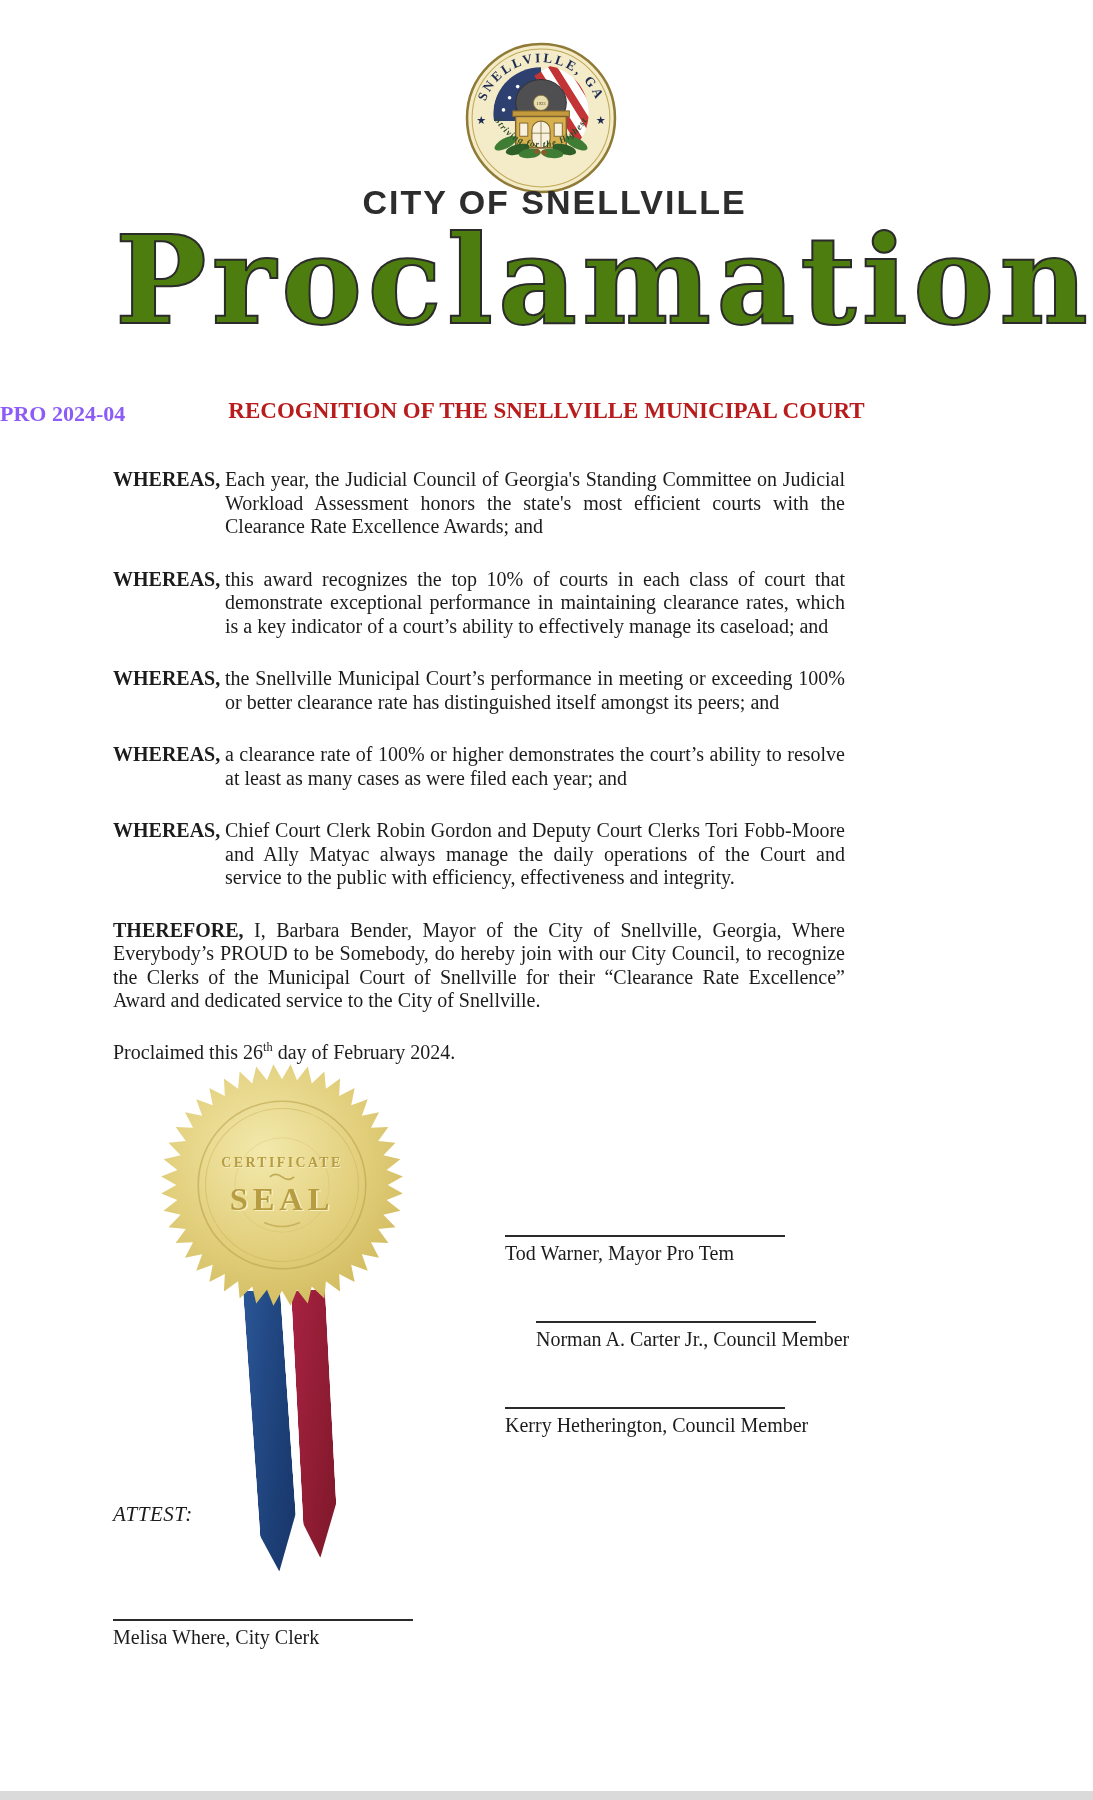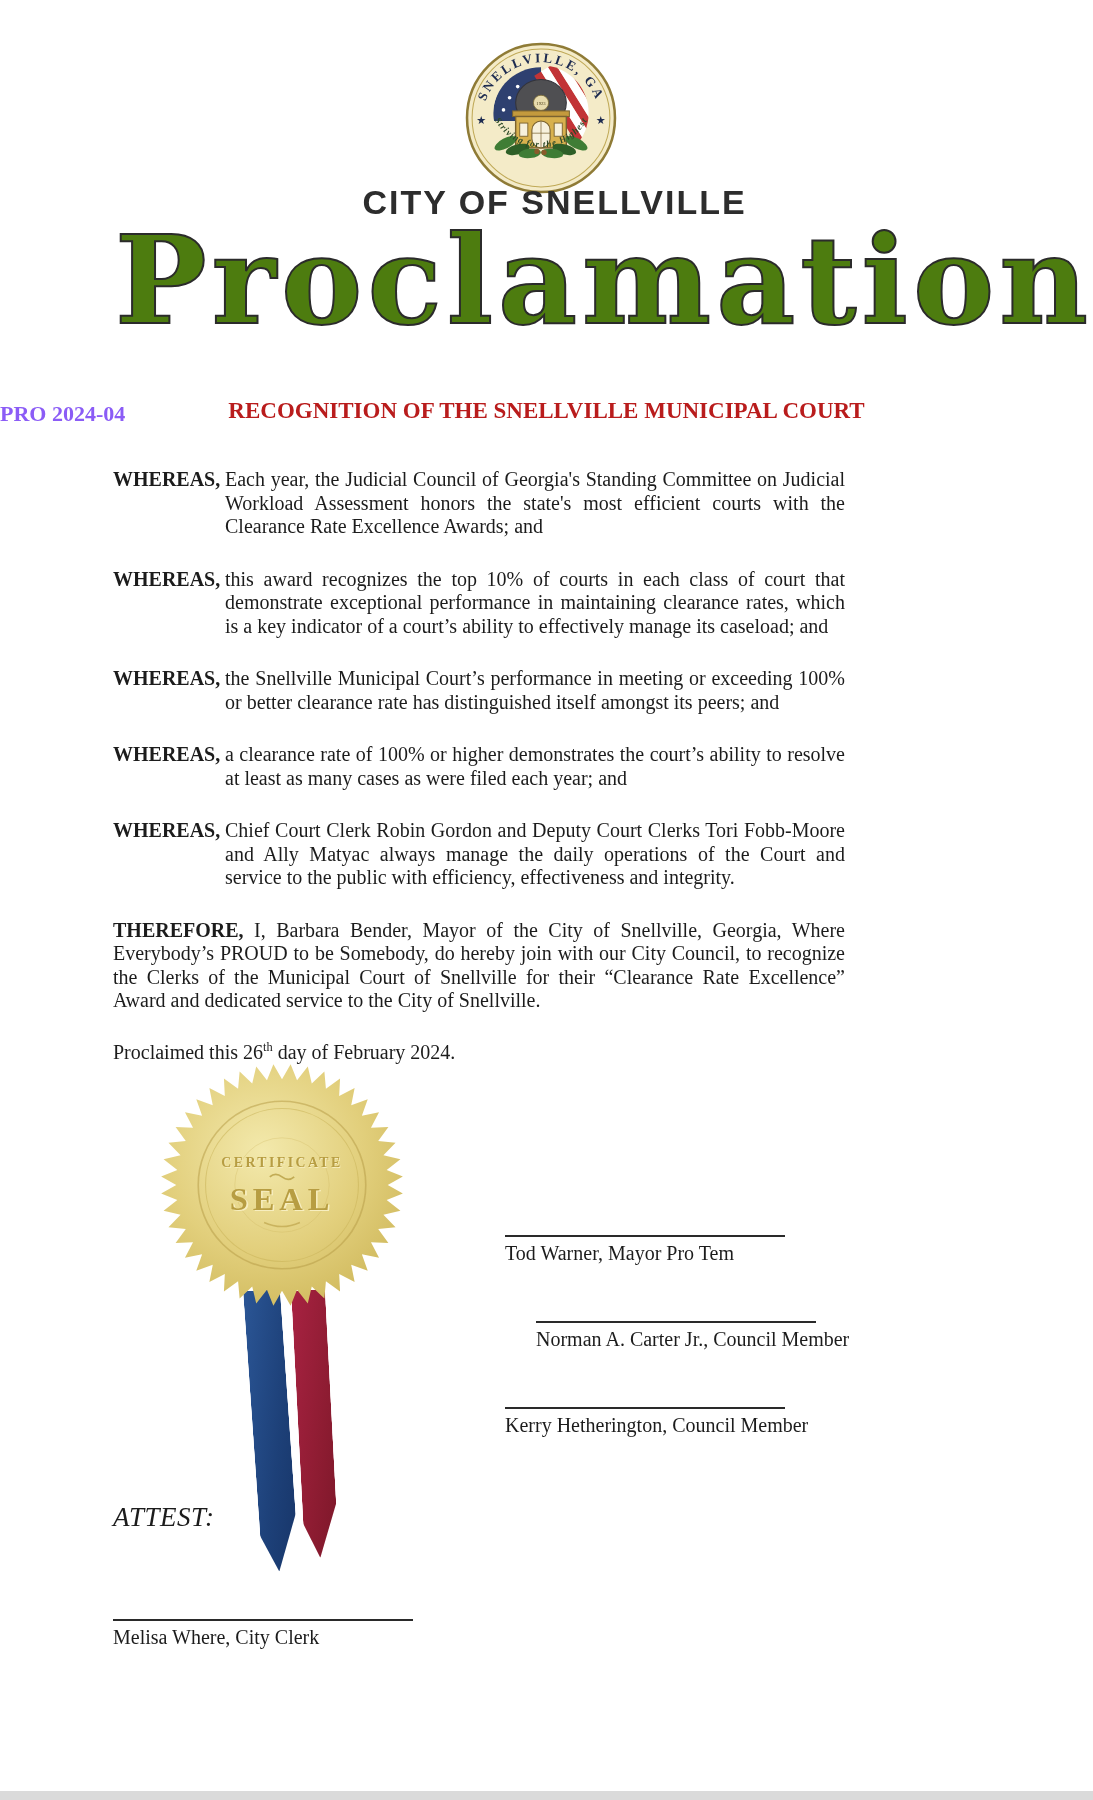--- a/index.html
+++ b/index.html
@@ -62,21 +62,21 @@
     clip-path:polygon(0% 0%,100% 0%,100% 80%,45% 100%,0% 87%);
     transform:rotate(-3deg);transform-origin:top center;
   }
   
   .sig{position:absolute;font-size:20px;}
   .sig .rule{border-top:2px solid #2a2a2a;width:280px;height:0;}
   .sig .name{margin-top:5px;}
   .sig-left .rule{width:300px;}
   .attest{
     position:absolute;left:113px;top:1502px;
-    font-style:italic;font-size:27px;letter-spacing:0.5px;
+    font-style:italic;font-size:21px;letter-spacing:0.5px;
   }
   .sig-r1{left:505px;top:1148px;}
   .sig-r2{left:505px;top:1235px;}
   .sig-r3{left:505px;top:1321px;margin-left:31px;}
   .sig-r4{left:505px;top:1407px;}
   .sig-r5{left:505px;top:1522px;}
   .sig-r6{left:505px;top:1619px;}
   .sig-l1{left:113px;top:1619px;}
   
   .scan-bar{position:absolute;left:0;bottom:0;width:100%;height:9px;background:#dadada;}

